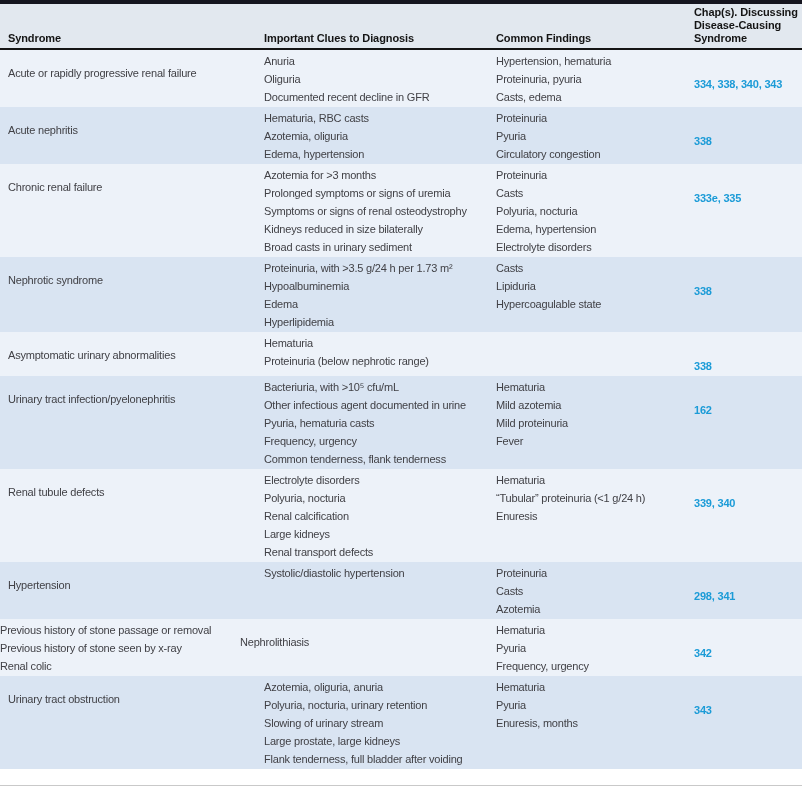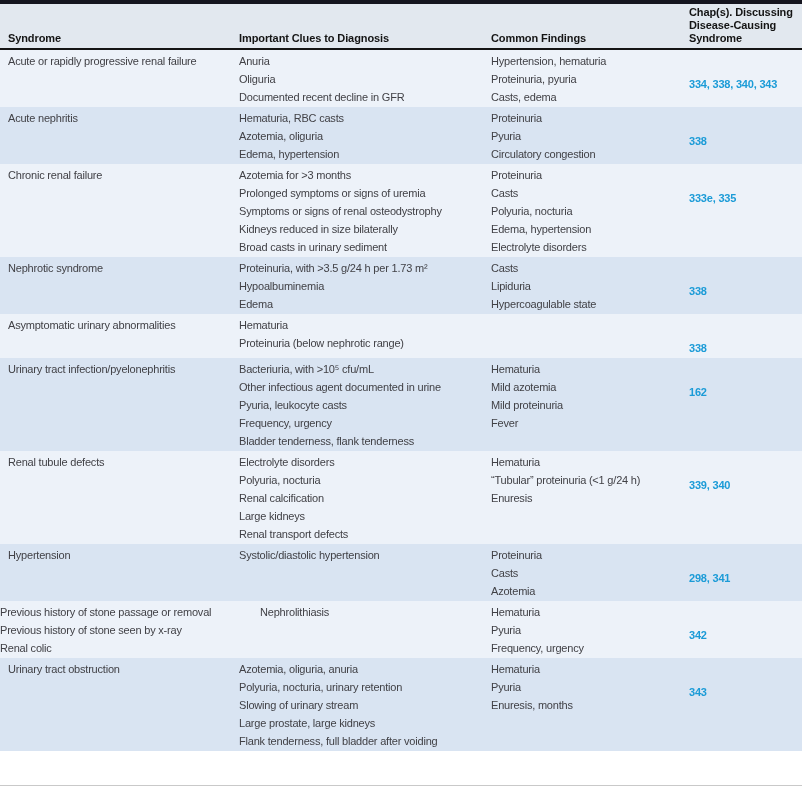--- a/index.html
+++ b/index.html
@@ -22,22 +22,22 @@
   .header {
     display: flex;
     align-items: flex-end;
     background: #e2e8ef;
     border-bottom: 2px solid #141414;
     height: 41px;
     padding-bottom: 3px;
     box-sizing: content-box;
   }
   .cell { box-sizing: border-box; flex-shrink: 0; }
-  .c1 { width: 239px; padding-left: 8px; }
-  .c2 { width: 252px; }
+  .c1 { width: 264px; padding-left: 8px; margin-top: 12px; }
+  .c2 { width: 232px; }
   .c3 { width: 198px; }
   .c4 { width: 116px; padding-right: 4px; }
   .hcell {
     font-size: 11px;
     font-weight: bold;
     color: #141414;
     letter-spacing: -0.1px;
     line-height: 13px;
   }
   .tbody { width: 100%; }
@@ -140,20 +140,21 @@
         </div>
       </div>
       <div class="row">
         <div class="cell c1">
           <div class="line">Nephrotic syndrome</div>
         </div>
         <div class="cell c2">
           <div class="line">Proteinuria, with &gt;3.5 g/24 h per 1.73 m²</div>
           <div class="line">Hypoalbuminemia</div>
           <div class="line">Edema</div>
+          <div class="line">Hyperlipidemia</div>
         </div>
         <div class="cell c3">
           <div class="line">Casts</div>
           <div class="line">Lipiduria</div>
           <div class="line">Hypercoagulable state</div>
         </div>
         <div class="cell c4 chapters">
           <div class="line">338</div>
         </div>
       </div>
@@ -170,23 +171,23 @@
           <div class="line">338</div>
         </div>
       </div>
       <div class="row">
         <div class="cell c1">
           <div class="line">Urinary tract infection/pyelonephritis</div>
         </div>
         <div class="cell c2">
           <div class="line">Bacteriuria, with &gt;10⁵ cfu/mL</div>
           <div class="line">Other infectious agent documented in urine</div>
-          <div class="line">Pyuria, leukocyte casts</div>
+          <div class="line">Pyuria, hematuria casts</div>
           <div class="line">Frequency, urgency</div>
-          <div class="line">Bladder tenderness, flank tenderness</div>
+          <div class="line">Common tenderness, flank tenderness</div>
         </div>
         <div class="cell c3">
           <div class="line">Hematuria</div>
           <div class="line">Mild azotemia</div>
           <div class="line">Mild proteinuria</div>
           <div class="line">Fever</div>
         </div>
         <div class="cell c4 chapters">
           <div class="line">162</div>
         </div>

